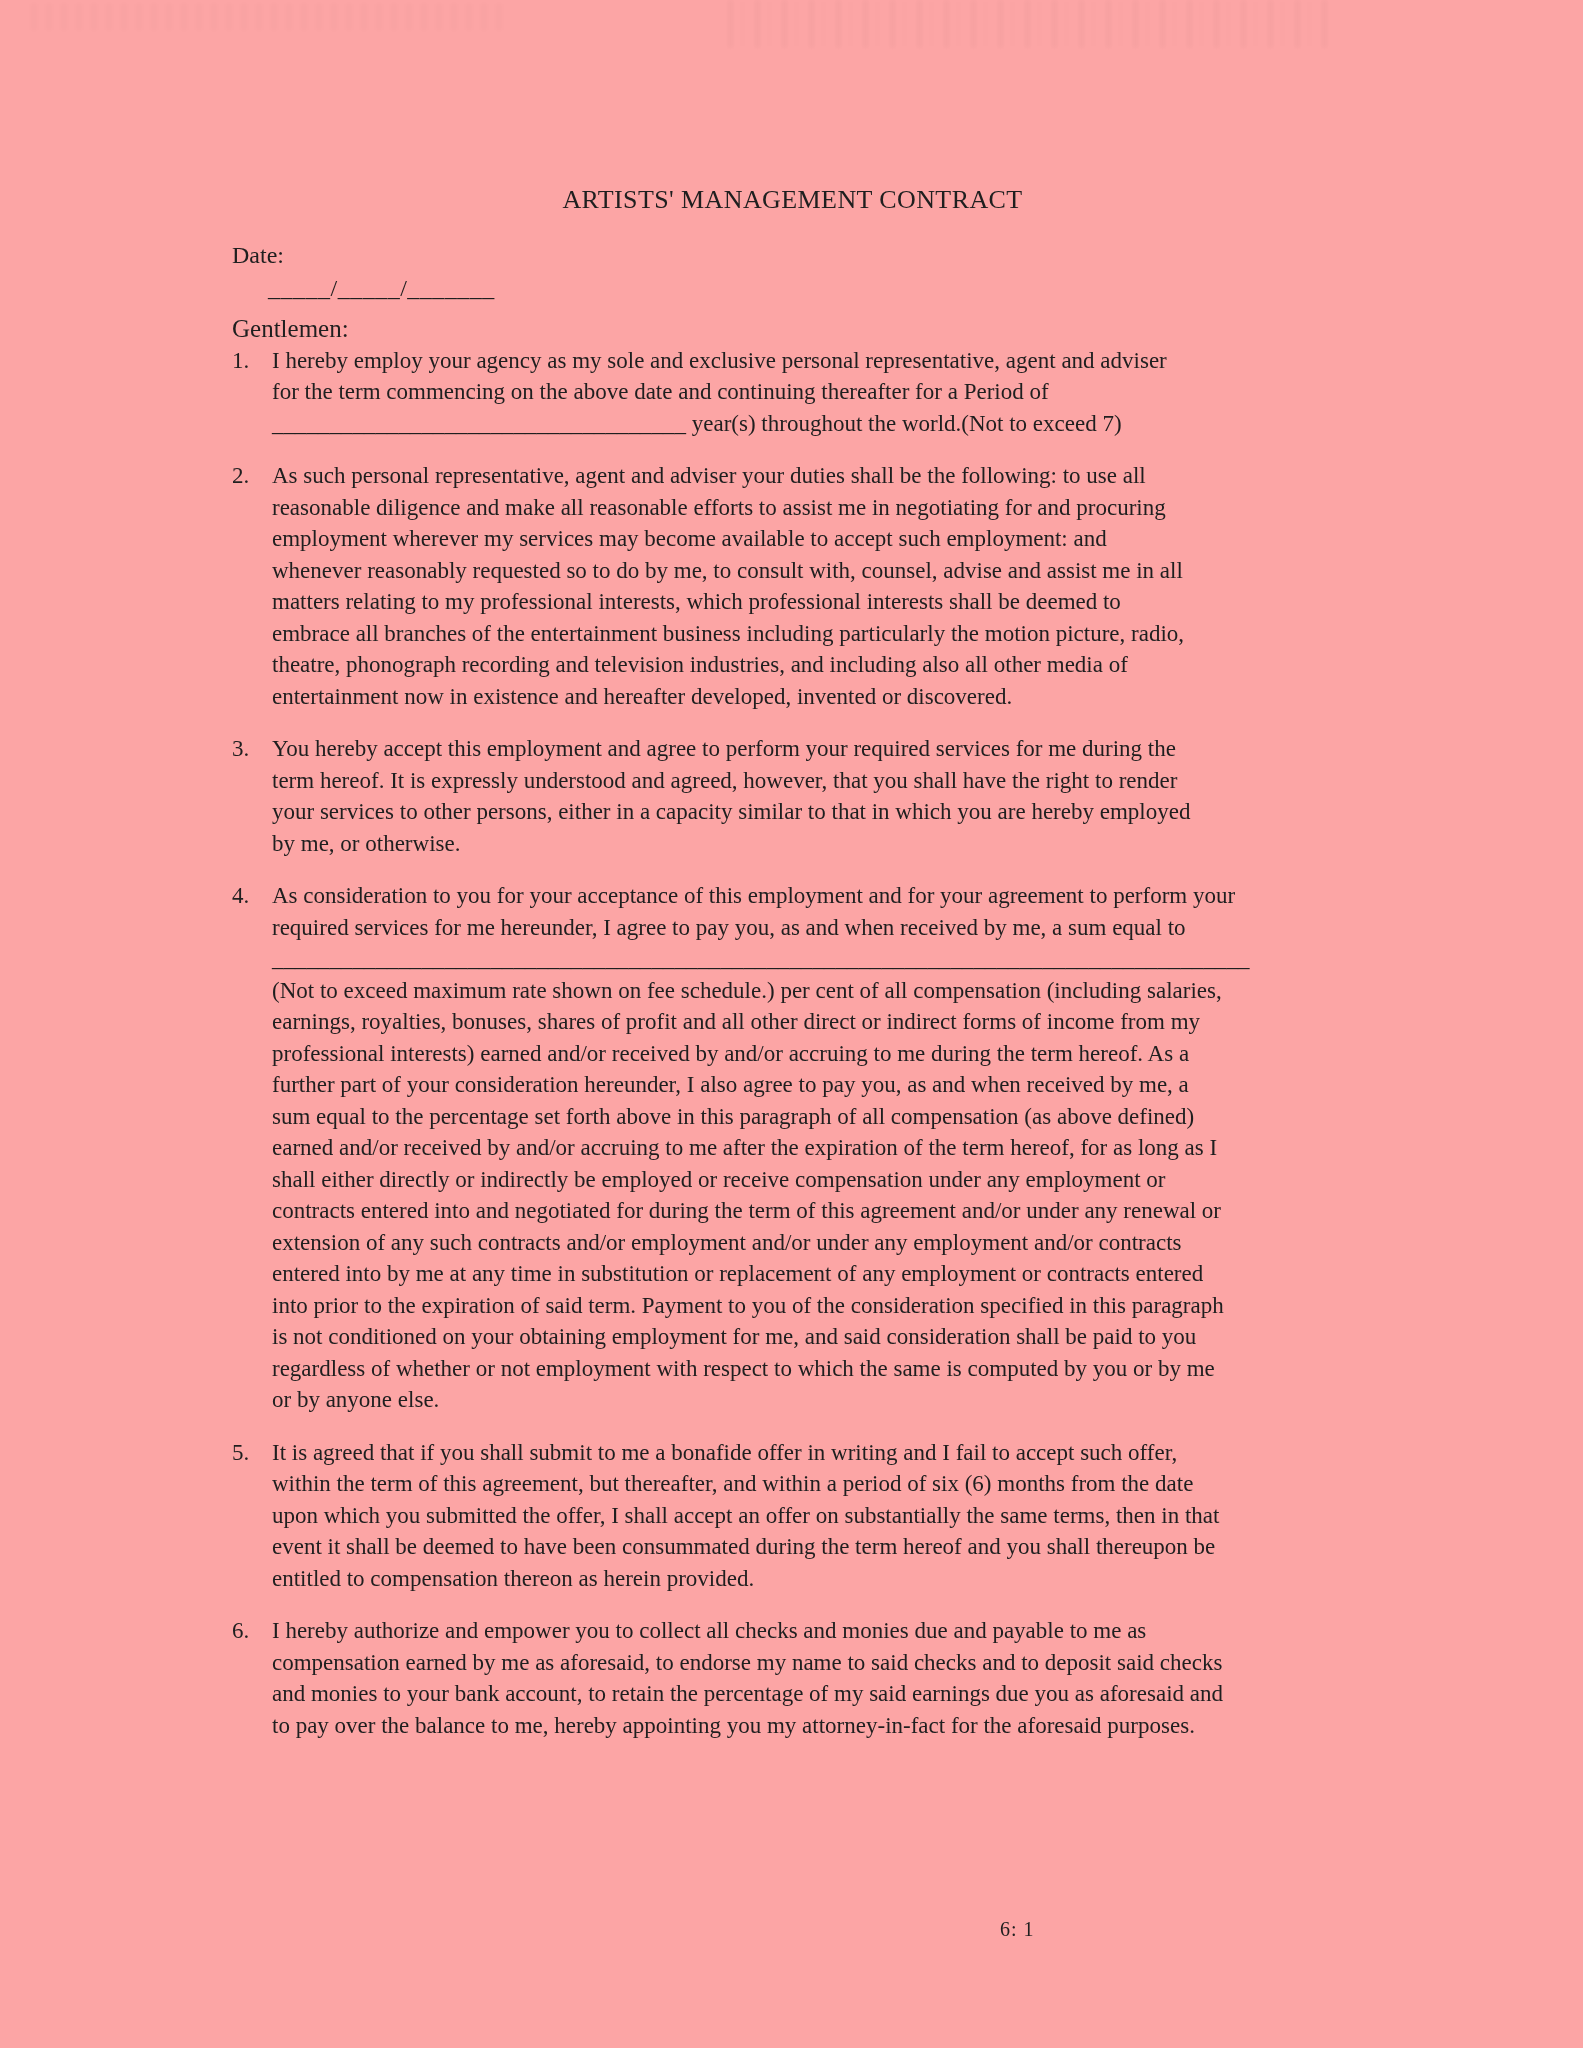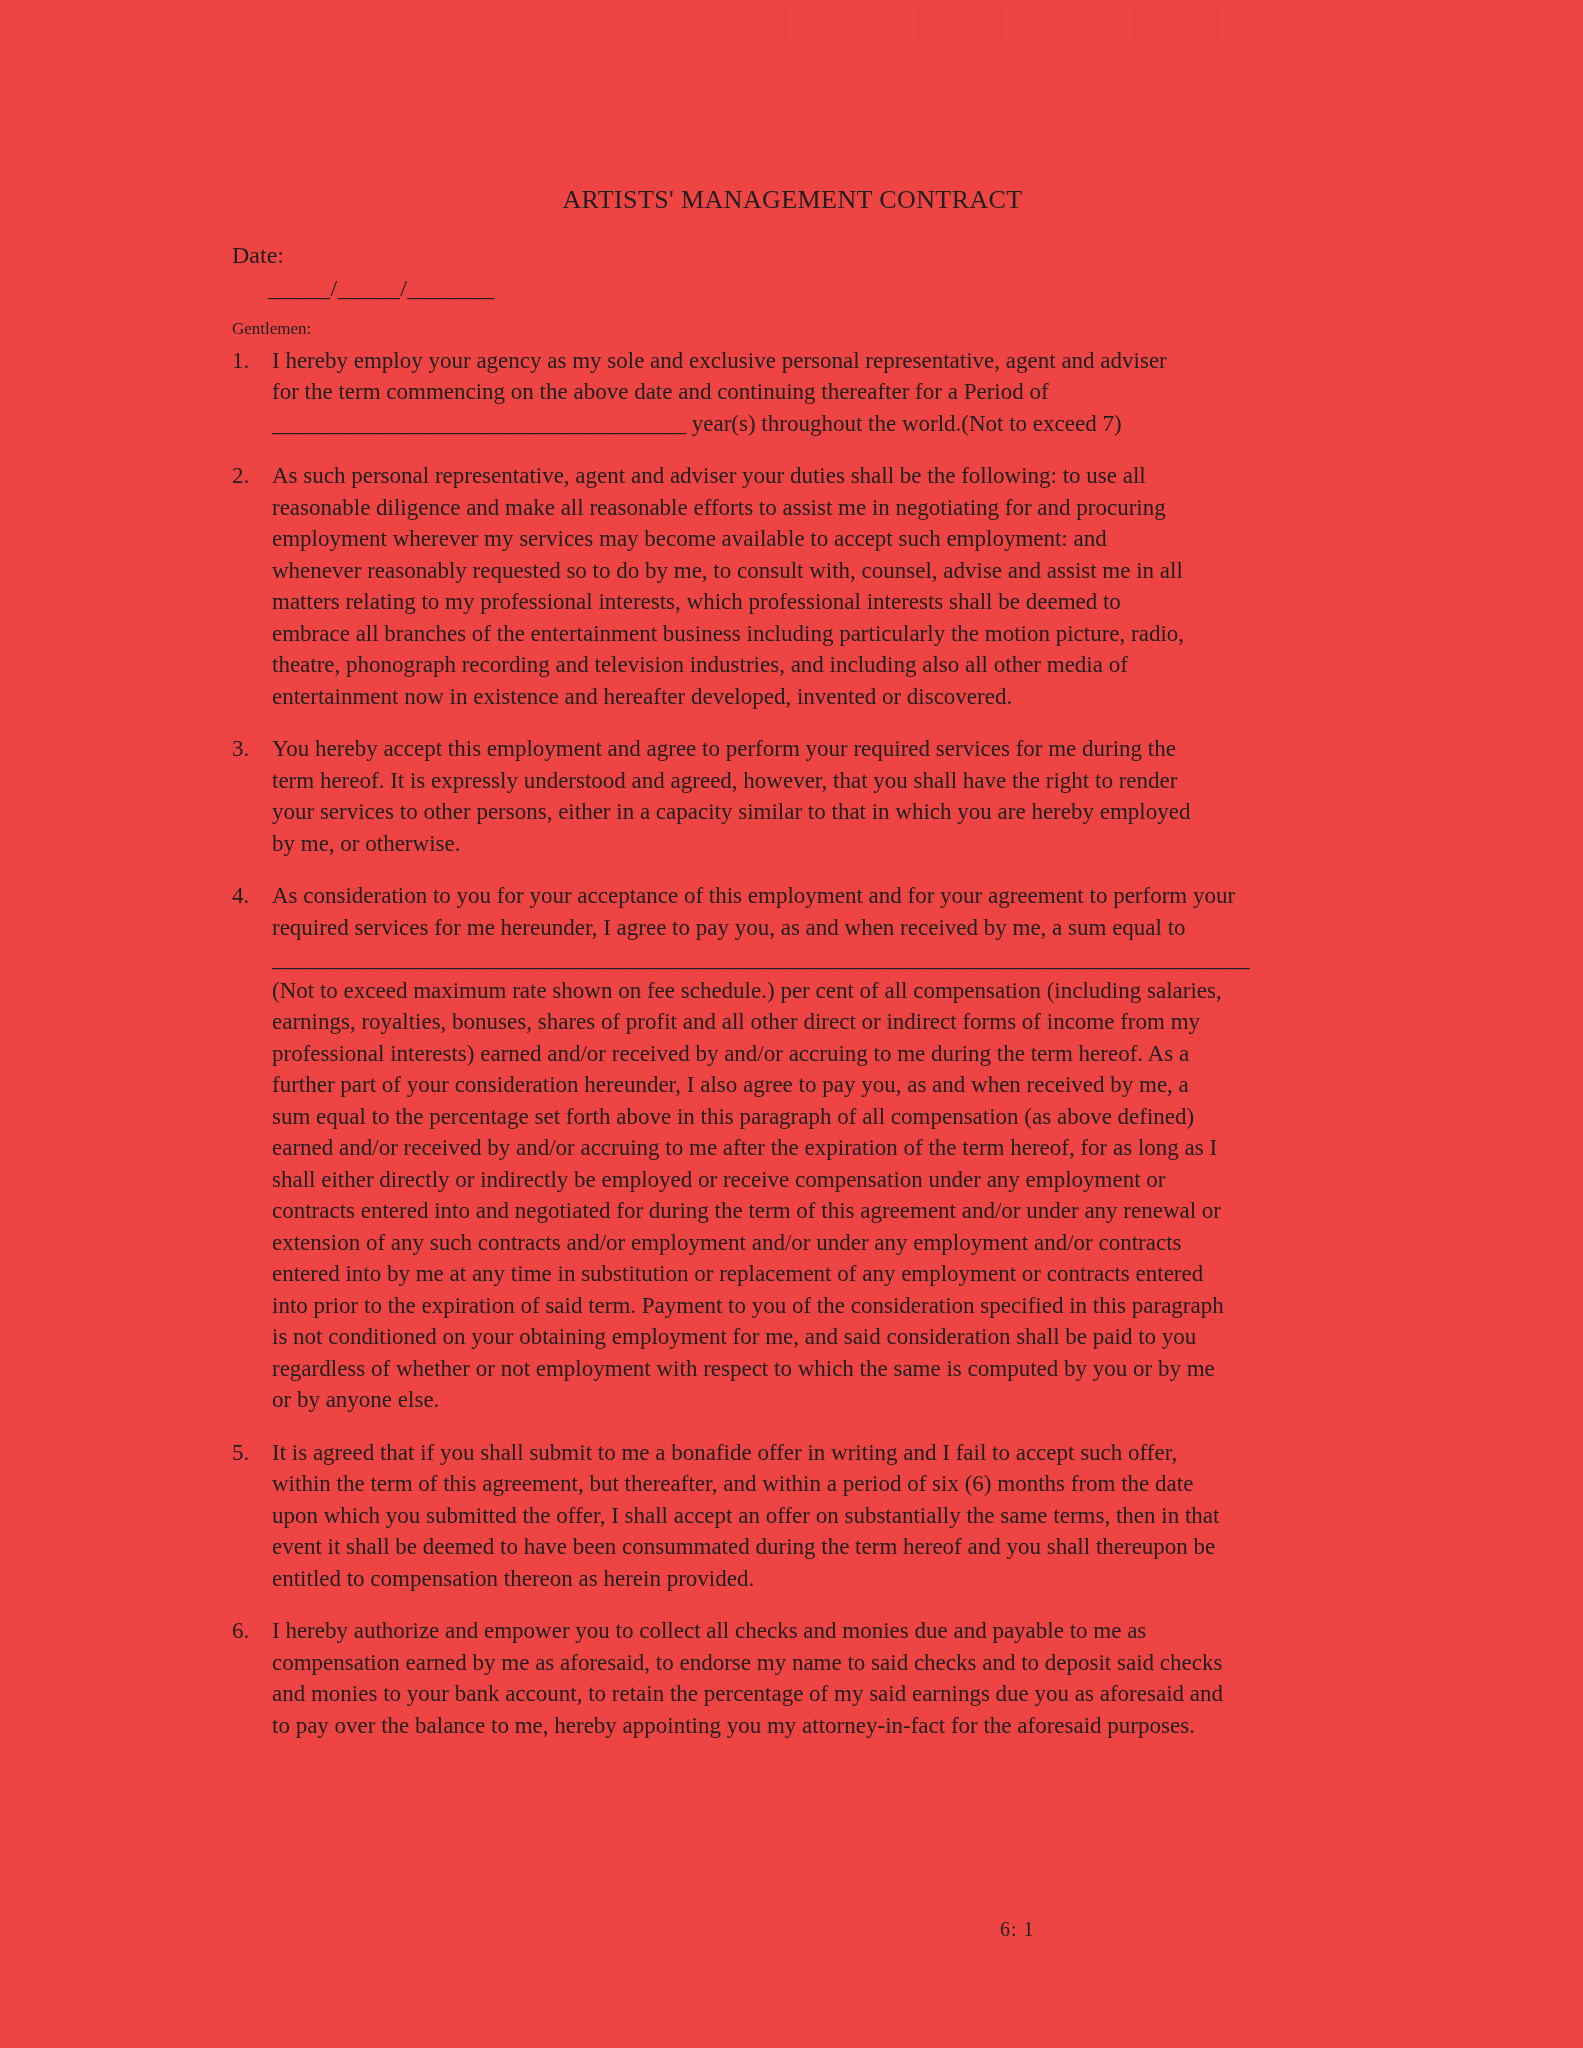--- a/index.html
+++ b/index.html
@@ -4,21 +4,21 @@
 <style>
   html, body {
     margin: 0;
     padding: 0;
     background: #f4f4f2;
   }
   .page {
     position: relative;
     width: 1583px;
     height: 2048px;
-    background: #ef4444;
+    background: #fca5a5;
     box-sizing: border-box;
     padding: 185px 230px 0 232px;
     font-family: "Liberation Serif", "DejaVu Serif", serif;
     color: #1f1f1f;
     overflow: hidden;
   }
   .scan-noise {
     position: absolute;
     top: 0;
     left: 46%;
@@ -72,21 +72,21 @@
   .field-label { white-space: nowrap; }
   .fill-line {
     flex: 1;
     height: 0;
     margin-left: 9px;
     border-bottom: 2px solid #2d2d2d;
     transform: translateY(-3px);
   }
   .salutation {
     margin-top: 8px;
-    font-size: 17px;
+    font-size: 25px;
     line-height: 31.5px;
   }
   .clause {
     display: flex;
     margin-top: 21px;
     font-size: 23px;
     line-height: 31.5px;
   }
   .clause.first { margin-top: 0; }
   .clause-number {

